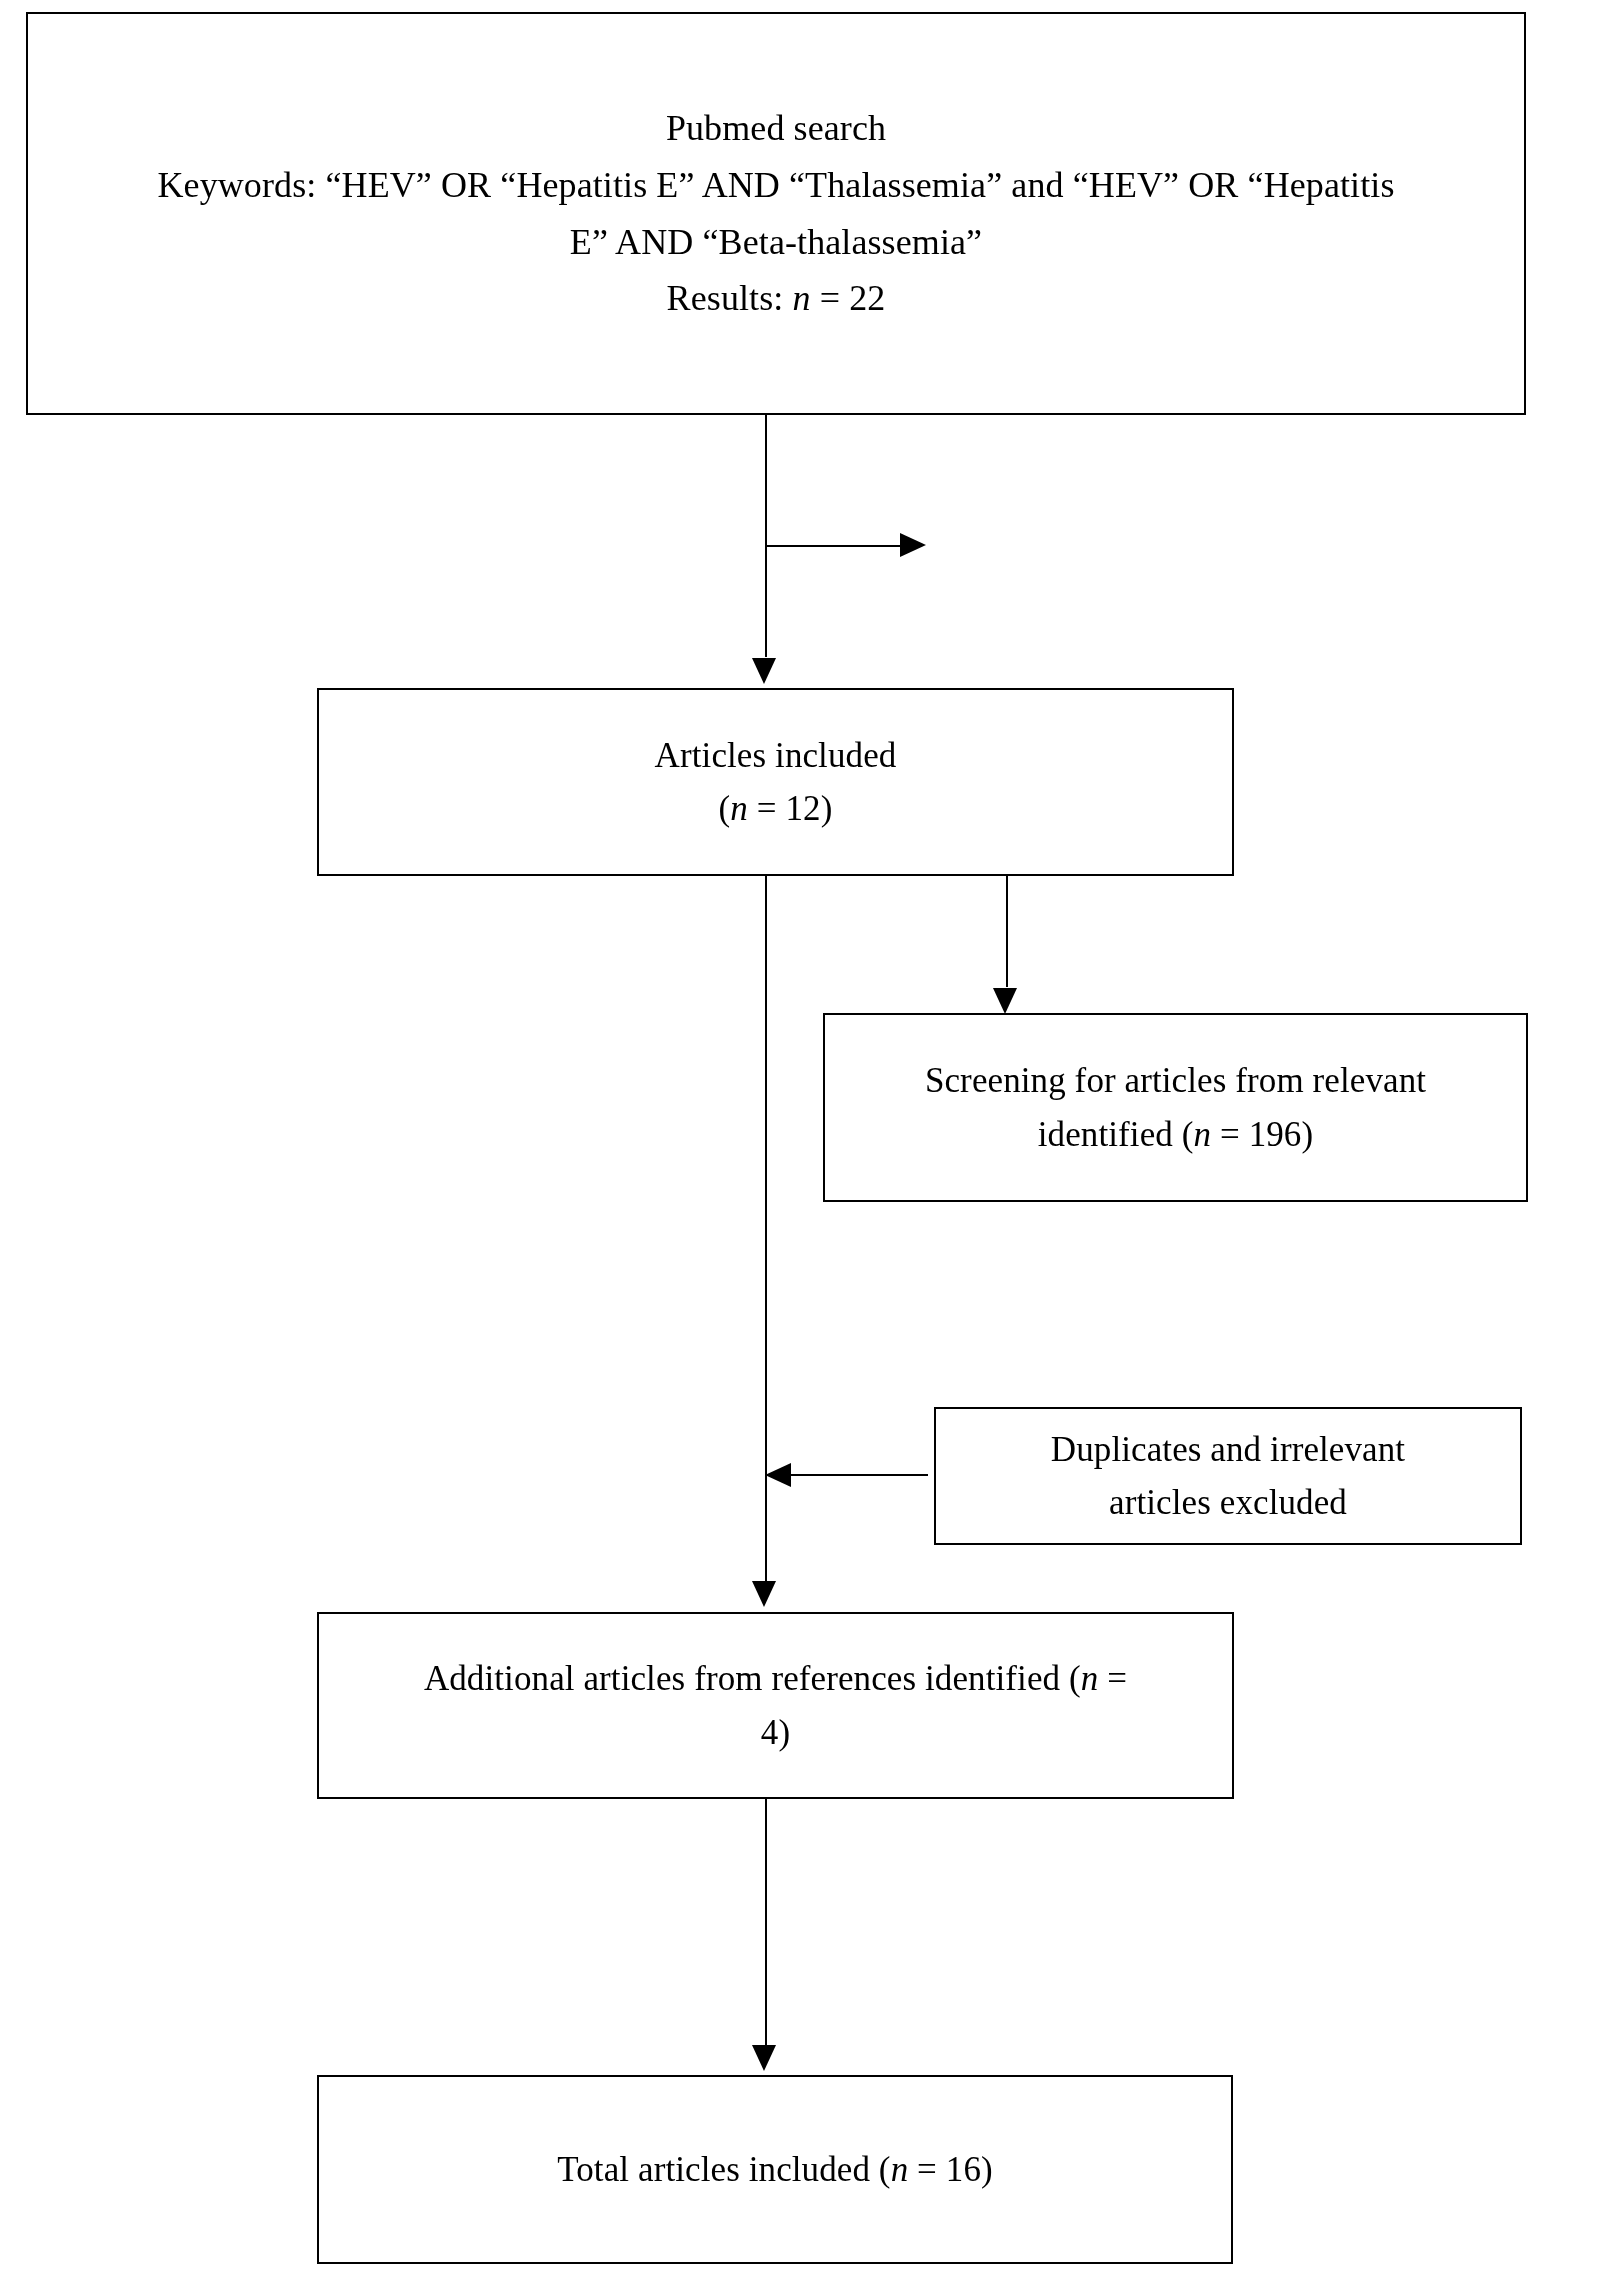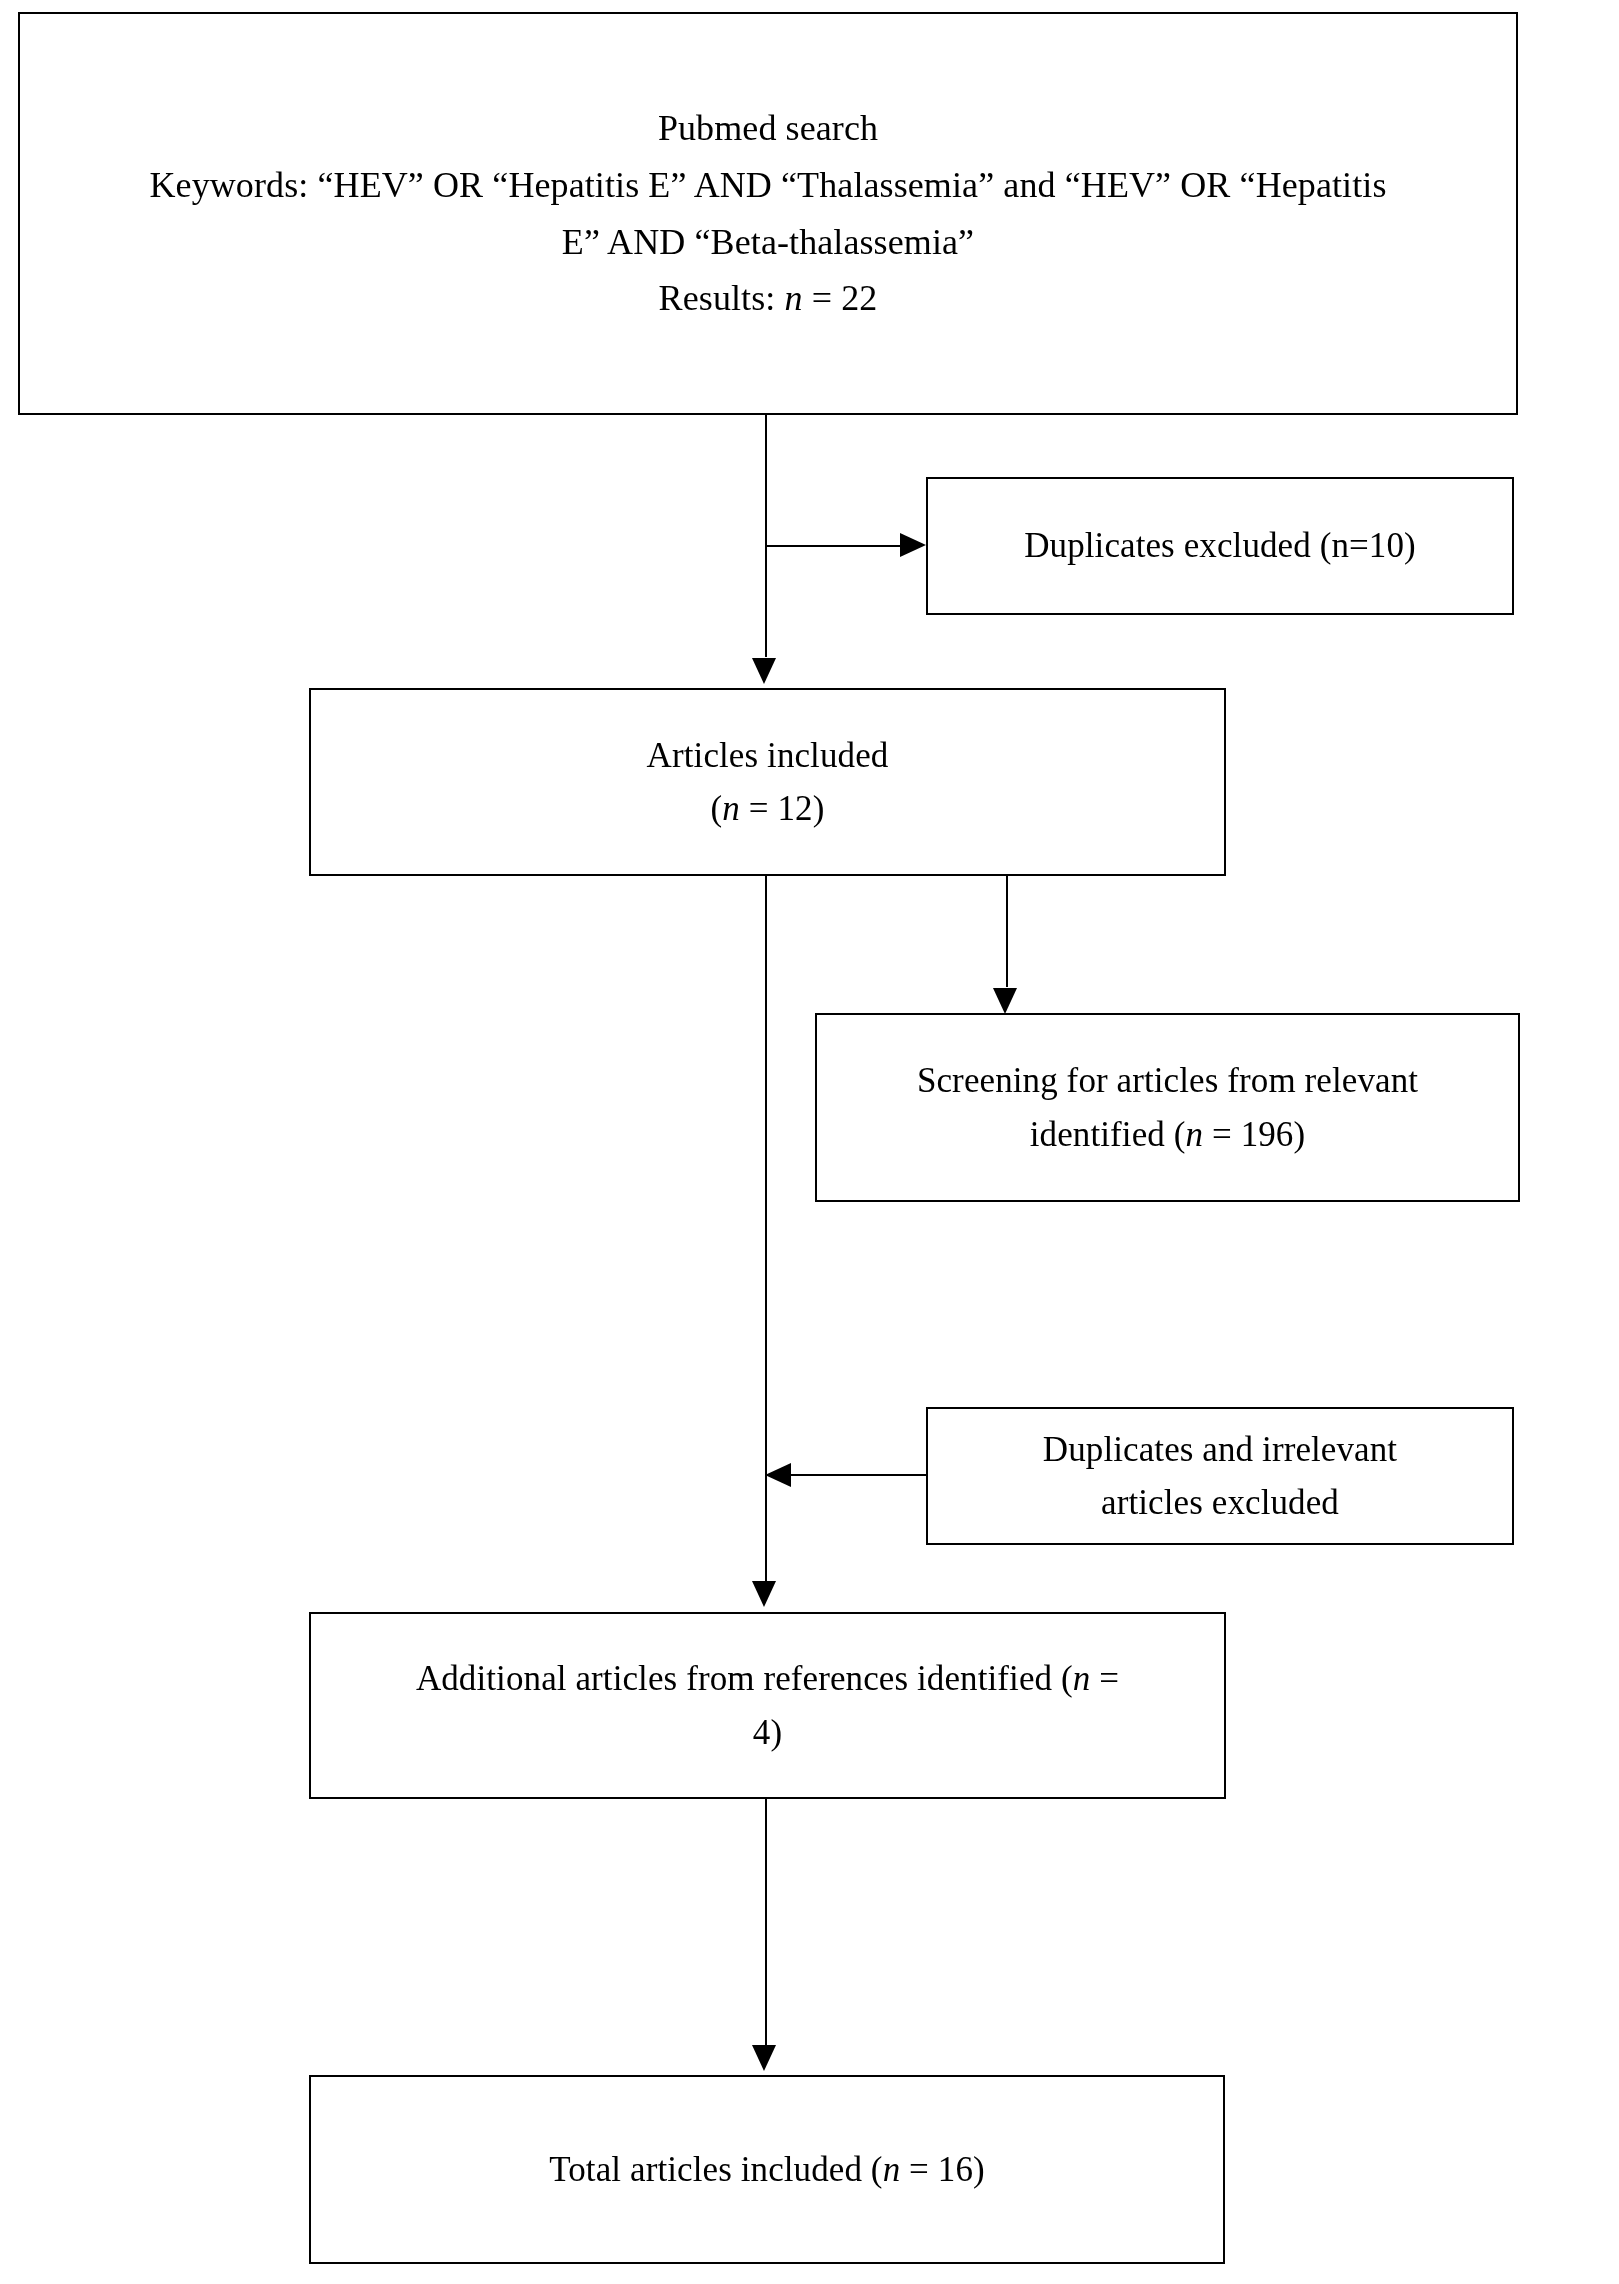--- a/index.html
+++ b/index.html
@@ -20,20 +20,21 @@
   
   .box {
     position: absolute;
     box-sizing: border-box;
     border: 2.4px solid #000000;
     background: #ffffff;
     display: flex;
     align-items: center;
     justify-content: center;
     text-align: center;
+    margin-left: 8px;
   }
   .box .txt {
     display: block;
     width: 100%;
     padding: 0 12.5px;
     font-size: 35px;
     line-height: 1.52;
     white-space: pre-line;
     letter-spacing: 0.1px;
   }
@@ -127,23 +128,20 @@
   <div class="vline" id="spine-d"></div>
   <div class="arrow-down" id="spine-d-head"></div>
 
   <div class="box" id="box-pubmed">
     <span class="txt"><span>Pubmed search</span>
 <span>Keywords: “HEV” OR “Hepatitis E” AND “Thalassemia” and “HEV” OR “Hepatitis</span>
 <span>E” AND “Beta-thalassemia”</span>
 <span><span>Results: </span><span class="ital">n</span><span> = 22</span></span></span>
   </div>
 
-  <div class="box" id="box-dupes">
-    <span class="txt">Duplicates excluded (n=10)</span>
-  </div>
 
   <div class="box" id="box-articles">
     <span class="txt"><span>Articles included</span>
 <span><span>(</span><span class="ital">n</span><span> = 12)</span></span></span>
   </div>
 
   <div class="box" id="box-screen">
     <span class="txt"><span>Screening for articles from relevant</span>
 <span><span>identified  (</span><span class="ital">n</span><span> = 196)</span></span></span>
   </div>

